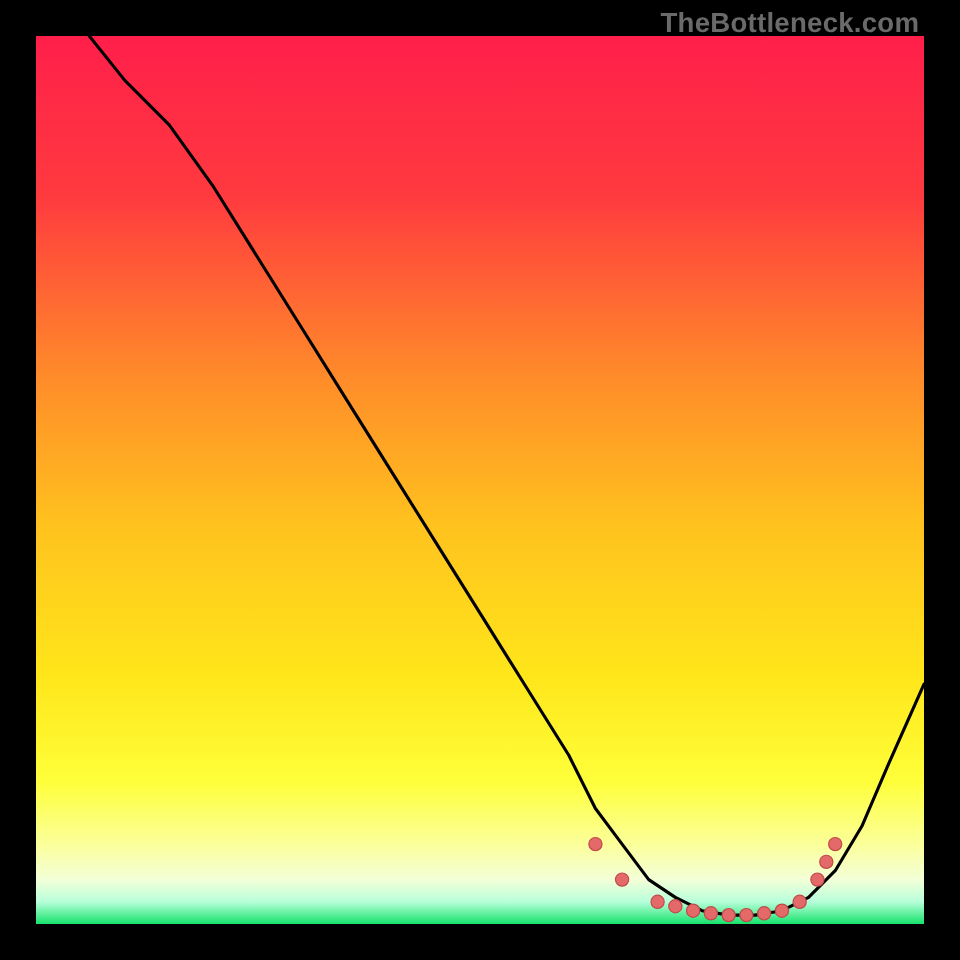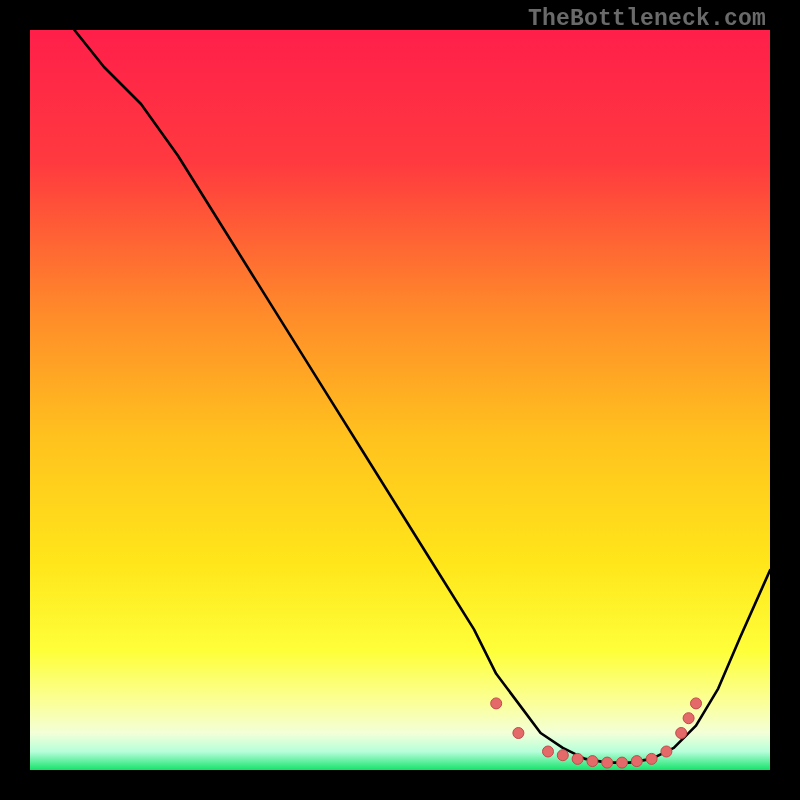--- a/index.html
+++ b/index.html
@@ -28,21 +28,20 @@
   }
   .watermark {
     position: absolute;
     top: 6px;
     right: 34px;
     color: #6a6a6a;
     font-size: 23px;
     font-weight: 600;
     letter-spacing: 0.2px;
     user-select: none;
-    font-family: Liberation Mono, monospace;
   }
   svg.curve {
     position: absolute;
     left: 0;
     top: 0;
     width: 740px;
     height: 740px;
   }
 </style>
 </head>

